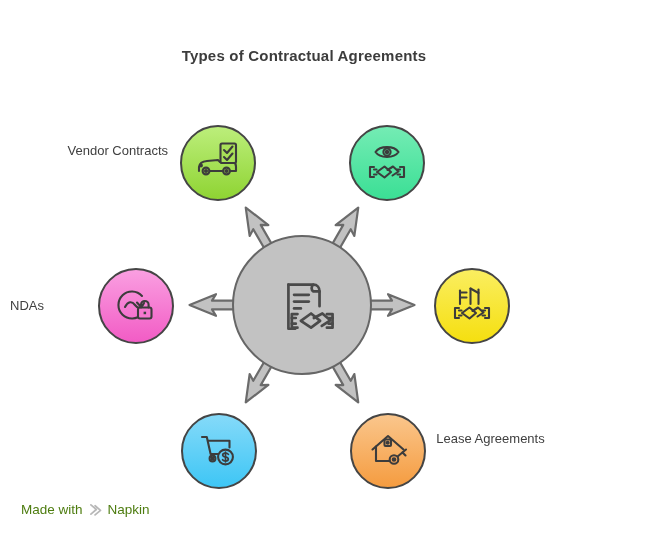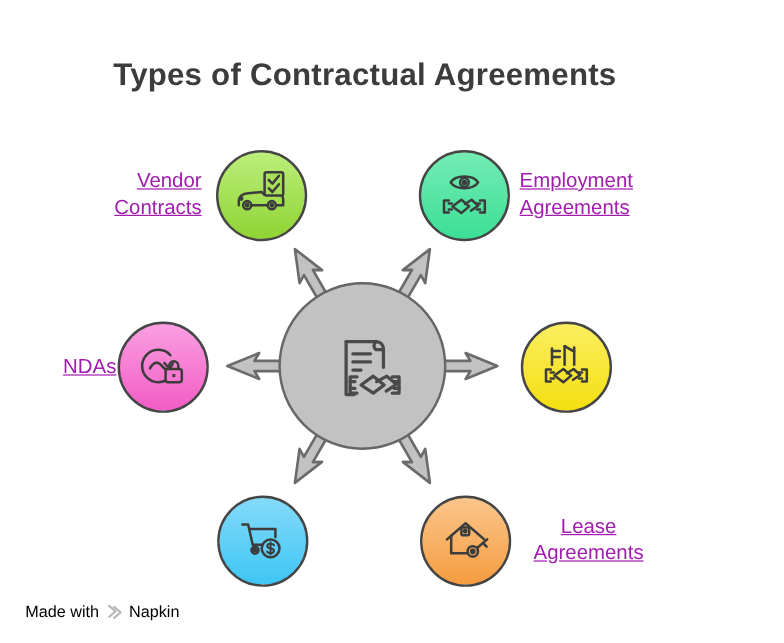--- a/index.html
+++ b/index.html
@@ -2,51 +2,51 @@
 <html><head>
 <meta charset="utf-8">
 <style>
   html,body { margin:0; padding:0; background:#ffffff; }
   .canvas {
     position:relative; width:653px; height:536px; background:#ffffff;
     font-family:"Liberation Sans", sans-serif; overflow:hidden;
   }
   .title {
     position:absolute; left:0; top:47px; width:608px; text-align:center;
-    font-size:26px; font-weight:700; color:#3c3c3c; letter-spacing:0.2px;
+    font-size:15px; font-weight:700; color:#3c3c3c; letter-spacing:0.2px;
   }
   .arrows-layer { position:absolute; left:0; top:0; width:653px; height:536px; }
   .hub {
     position:absolute; left:232px; top:235px; width:140px; height:140px;
     box-sizing:border-box; border:2.5px solid #666666; border-radius:50%;
     background:#c2c2c2; display:flex; align-items:center; justify-content:center;
   }
   .node {
     position:absolute; width:76px; height:76px; box-sizing:border-box;
     border:2.5px solid #454545; border-radius:50%;
     display:flex; align-items:center; justify-content:center;
   }
   .node-vendor     { left:180px; top:125px; }
   .node-employment { left:349px; top:125px; }
   .node-ndas       { left:98px;  top:268px; }
   .node-service    { left:434px; top:268px; }
   .node-sales      { left:181px; top:413px; }
   .node-lease      { left:350px; top:413px; }
   .label {
-    position:absolute; font-size:17px; line-height:22px; color:#a21caf;text-decoration:underline;
+    position:absolute; font-size:13px; line-height:22px; color:#404040;
   }
   .label-vendor     { left:58px;  top:140px; width:110px; text-align:right; }
   .label-employment { left:433px; top:140px; width:130px; text-align:left; }
-  .label-ndas       { left:10px;  top:295px; width:87px;  text-align:right; }
+  .label-ndas       { left:10px;  top:295px; width:87px;  text-align:left; }
   .label-service    { left:518px; top:283px; width:105px; text-align:left; }
   .label-sales      { left:18px;  top:440px; width:150px; text-align:right; }
   .label-lease      { left:433px; top:428px; width:115px; text-align:center; }
   .watermark {
     position:absolute; left:21px; top:502px; display:flex; align-items:center;
-    gap:5px; font-size:13.5px; color:#000000;
+    gap:5px; font-size:13.5px; color:#4d7c0f;
   }
   .icon-stroke { fill:none; stroke:#3c3c3c; stroke-width:2.1;
                  stroke-linecap:round; stroke-linejoin:round; }
   .hub-stroke  { fill:none; stroke:#4a4a4a; stroke-width:2.4;
                  stroke-linecap:round; stroke-linejoin:round; }
 </style>
 </head>
 <body>
 
 <div class="canvas">
@@ -113,21 +113,20 @@
         <path d="M37 28 H41 V38 H37"></path>
         <path d="M11 30.5 H13.5"></path>
           <path d="M11 35.5 H13.5"></path>
         <path d="M37 30.5 H34.5"></path>
           <path d="M37 35.5 H34.5"></path>
         <path d="M14 33 L21.5 27.5 L28 33 L21.5 38.5 Z"></path>
         <path d="M24.5 31 L30 27.5 L35.5 32.5 L29.5 36.5"></path>
       </g>
     </svg>
   </div>
-  <div class="label label-employment">Employment Agreements</div>
 
   <div class="node node-ndas" style="background: linear-gradient(rgb(250, 159, 225), rgb(242, 92, 197)); border-color: rgb(69, 69, 69);">
     <svg width="48" height="48" viewBox="0 0 48 48">
       <g class="icon-stroke">
         <path d="M30 14 A13.5 13.5 0 1 0 30 32"></path>
         <path d="M13 25 C16 19 20 19 23 23 S29 27 32 21"></path>
         <path d="M25 20.5 L30 26"></path>
         <rect x="26" y="25.5" width="13.5" height="11" rx="2" fill="#f678cf"></rect>
         <path d="M29 25.5 V22.8 A3.8 3.8 0 0 1 36.6 22.8 V25.5"></path>
         <rect x="31.6" y="29.7" width="2.5" height="2.5" fill="#3c3c3c" stroke="none"></rect>

